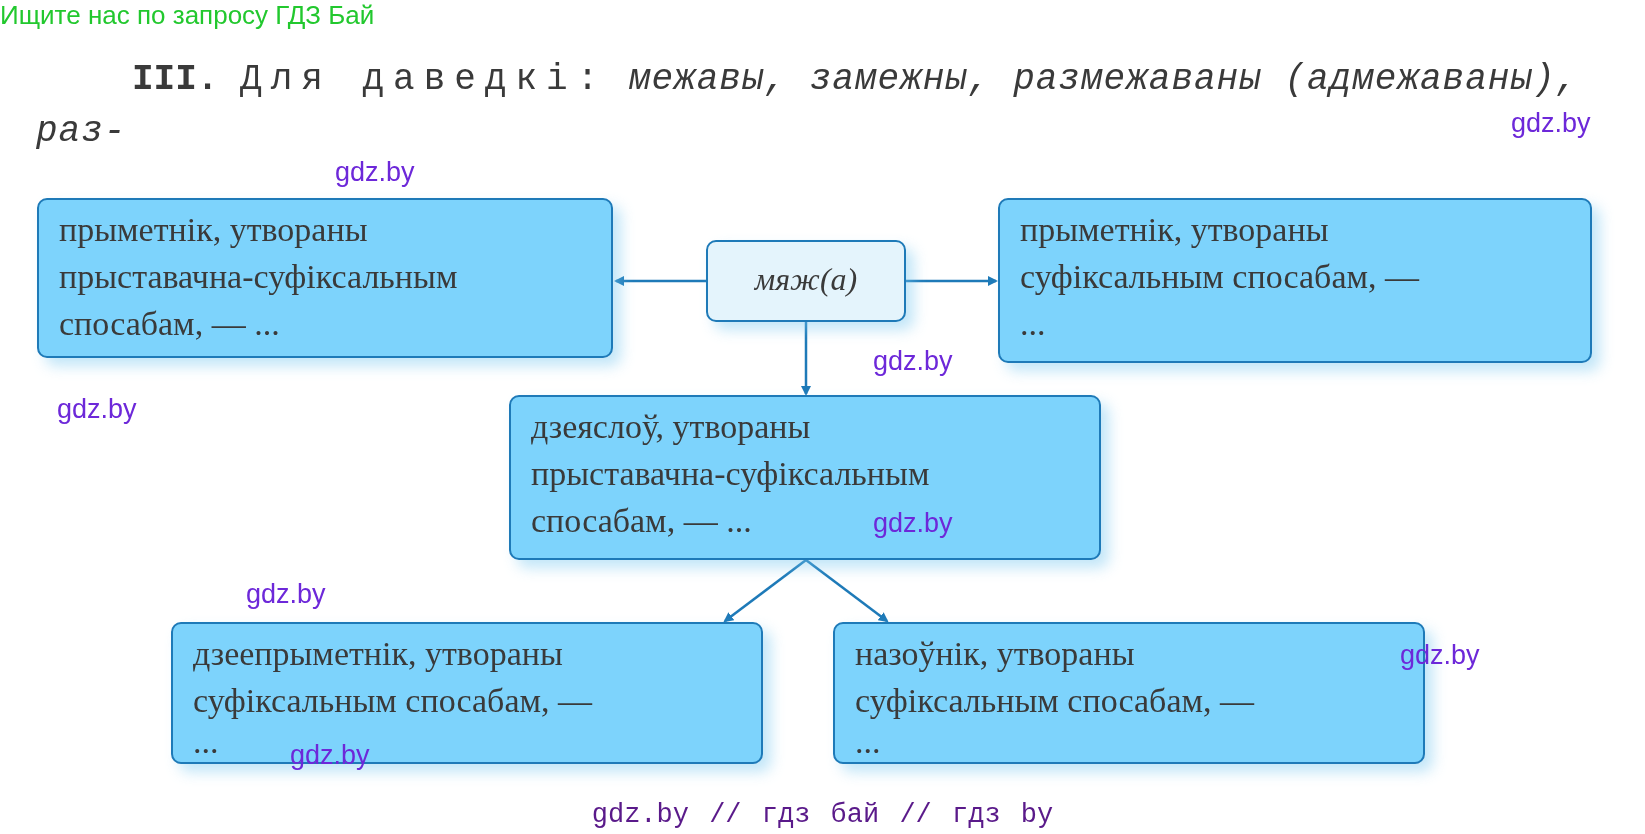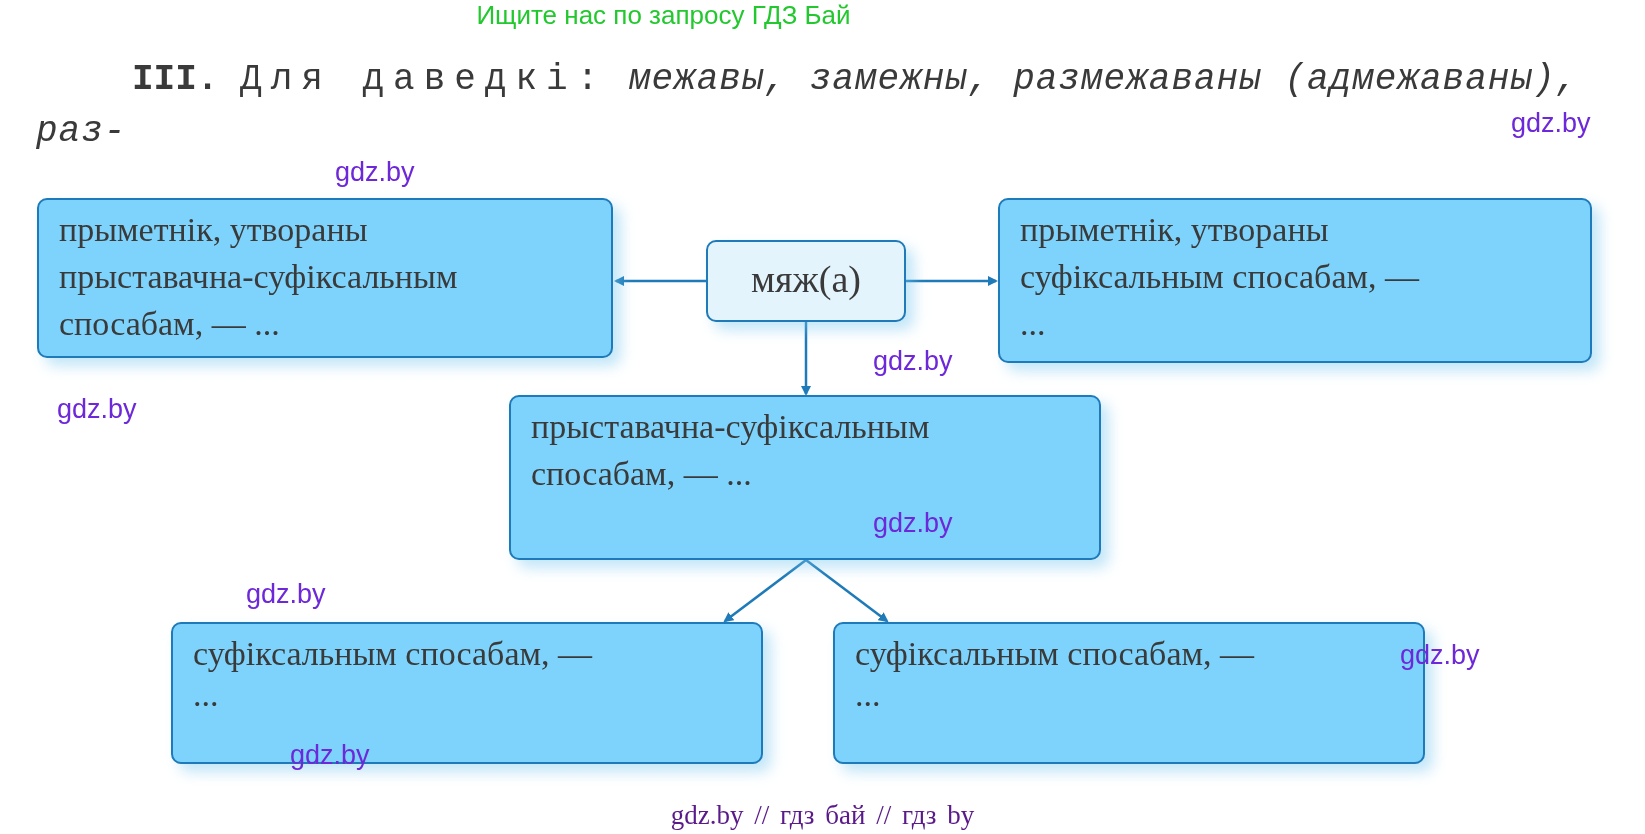--- a/index.html
+++ b/index.html
@@ -1,27 +1,27 @@
 <!DOCTYPE html>
 <html><head>
 <meta charset="utf-8">
 <style>
   html, body { margin: 0; padding: 0; background: #ffffff; }
   body { width: 1645px; height: 834px; position: relative; overflow: hidden; font-family: "DejaVu Serif", serif; color: #333333; }
   .abs { position: absolute; }
-  .top-banner { left: 0; width: 1327px; top: 0; text-align: center; font-family: "Liberation Sans", sans-serif; font-size: 26px; color: #22c82e; }
+  .top-banner { left: 0; width: 1327px; top: 0; text-align: left; font-family: "Liberation Sans", sans-serif; font-size: 26px; color: #22c82e; }
   .heading { left: 36px; width: 1560px; top: 54px; font-family: Liberation Mono, monospace; font-size: 36px; line-height: 52px; color: #3a3a3a; }
   .heading .num { font-weight: bold; margin-left: 96px; }
   .heading .spaced { letter-spacing: 9px; }
   .heading .it { font-style: italic; letter-spacing: 1px; }
   .wm { font-family: "Liberation Sans", sans-serif; font-size: 27px; color: #6d28d9; }
   .box { border: 2.5px solid #1e7ab8; border-radius: 10px; background: #7dd3fc; box-shadow: 8px 8px 14px rgba(120, 200, 240, 0.45); box-sizing: border-box; font-family: "Liberation Serif", serif; font-size: 34px; line-height: 47px; color: #3a3a3a; padding: 6px 20px; }
   .box .line { display: block; white-space: nowrap; }
-  .root-box { background: #e4f4fc; text-align: center; font-size: 38px; line-height: 74px; padding: 0; }
-  .footer { left: 0; width: 1645px; top: 800px; text-align: center; font-family: Liberation Serif, serif; font-size: 27px; color: #5a1a8a; word-spacing: 4px; }
+  .root-box { background: #e4f4fc; text-align: center; font-style: italic; font-size: 32px; line-height: 74px; padding: 0; }
+  .footer { left: 0; width: 1645px; top: 800px; text-align: center; font-family: Liberation Mono, monospace; font-size: 27px; color: #5a1a8a; word-spacing: 4px; }
   svg.arrows { position: absolute; left: 0; top: 0; }
 </style>
 </head>
 <body>
 
 <div class="abs top-banner">Ищите нас по запросу ГДЗ Бай</div>
 
 <div class="abs heading">
   <div>
     <span class="num">III.</span>
@@ -55,30 +55,33 @@
   <span class="line">спосабам, — ...</span>
 </div>
 
 <div class="abs box" style="left:998px; top:198px; width:594px; height:165px;">
   <span class="line">прыметнік, утвораны</span>
   <span class="line">суфіксальным спосабам, —</span>
   <span class="line">...</span>
 </div>
 
 <div class="abs box" style="left:509px; top:395px; width:592px; height:165px;">
+  <span class="line">дзеяслоў, утвораны</span>
   <span class="line">прыставачна-суфіксальным</span>
   <span class="line">спосабам, — ...</span>
 </div>
 
 <div class="abs box" style="left:171px; top:622px; width:592px; height:142px;">
+  <span class="line">дзеепрыметнік, утвораны</span>
   <span class="line">суфіксальным спосабам, —</span>
   <span class="line" style="line-height:36px;">...</span>
 </div>
 
 <div class="abs box" style="left:833px; top:622px; width:592px; height:142px;">
+  <span class="line">назоўнік, утвораны</span>
   <span class="line">суфіксальным спосабам, —</span>
   <span class="line" style="line-height:36px;">...</span>
 </div>
 
 <div class="abs wm" style="left:1511px; top:108px;">gdz.by</div>
 <div class="abs wm" style="left:335px; top:157px;">gdz.by</div>
 <div class="abs wm" style="left:873px; top:346px;">gdz.by</div>
 <div class="abs wm" style="left:57px; top:394px;">gdz.by</div>
 <div class="abs wm" style="left:873px; top:508px;">gdz.by</div>
 <div class="abs wm" style="left:246px; top:579px;">gdz.by</div>

